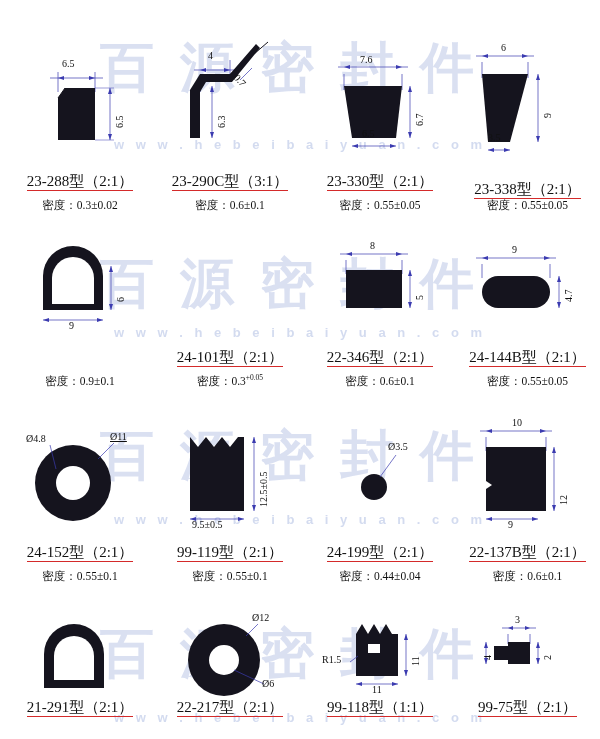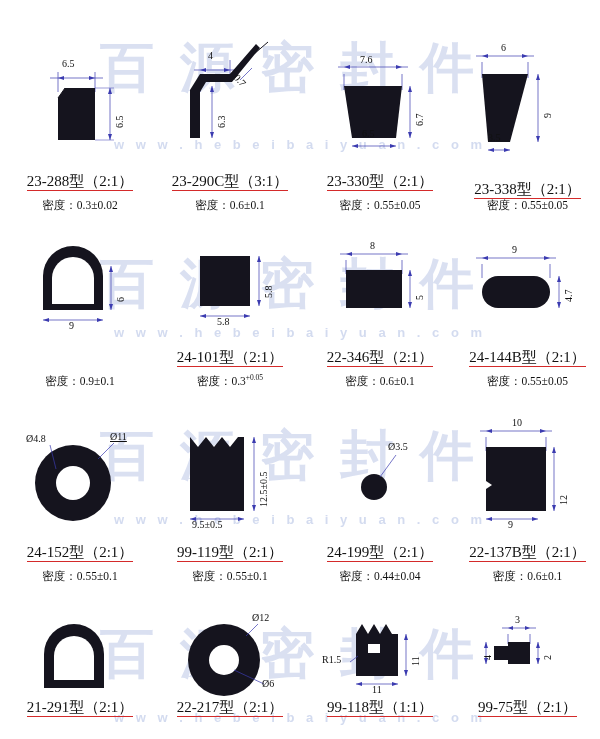--- a/index.html
+++ b/index.html
@@ -212,35 +212,20 @@
         <polygon points="33,92 39,90 39,94" fill="#3b3bb0"></polygon>
         <polygon points="93,92 87,90 87,94" fill="#3b3bb0"></polygon>
       </svg>
       <div class="dimtxt v" style="left:105px;top:74px;">6</div>
       <div class="dimtxt" style="left:59px;top:92px;">9</div>
     </div>
     <div class="den" style="top:146px;">密度：0.9±0.1</div>
   </div>
 
   <div class="cell" style="left:160px;top:228px;width:140px;height:180px;">
-    <div class="fig" style="position:absolute;left:0;top:0;width:140px;height:110px;">
-      <svg width="140" height="110" viewBox="0 0 140 110">
-        <rect x="40" y="28" width="50" height="50" fill="#15141e"></rect>
-
-        <line x1="99" y1="28" x2="99" y2="78" stroke="#3b3bb0" stroke-width="0.7"></line>
-        <polygon points="99,28 97,34 101,34" fill="#3b3bb0"></polygon>
-        <polygon points="99,78 97,72 101,72" fill="#3b3bb0"></polygon>
-
-        <line x1="40" y1="88" x2="90" y2="88" stroke="#3b3bb0" stroke-width="0.7"></line>
-        <polygon points="40,88 46,86 46,90" fill="#3b3bb0"></polygon>
-        <polygon points="90,88 84,86 84,90" fill="#3b3bb0"></polygon>
-      </svg>
-      <div class="dimtxt v" style="left:103px;top:70px;">5.8</div>
-      <div class="dimtxt" style="left:57px;top:88px;">5.8</div>
-    </div>
     <div class="cap red" style="top:120px;"><span class="u">24-101型（2:1）</span></div>
     <div class="den" style="top:146px;">
       <span>密度：0.3</span><span class="sup">+0.05</span>
     </div>
   </div>
 
   <div class="cell" style="left:310px;top:228px;width:140px;height:180px;">
     <div class="fig" style="position:absolute;left:0;top:0;width:140px;height:110px;">
       <svg width="140" height="110" viewBox="0 0 140 110">
         <line x1="36" y1="32" x2="36" y2="46" stroke="#3b3bb0" stroke-width="0.7"></line>

